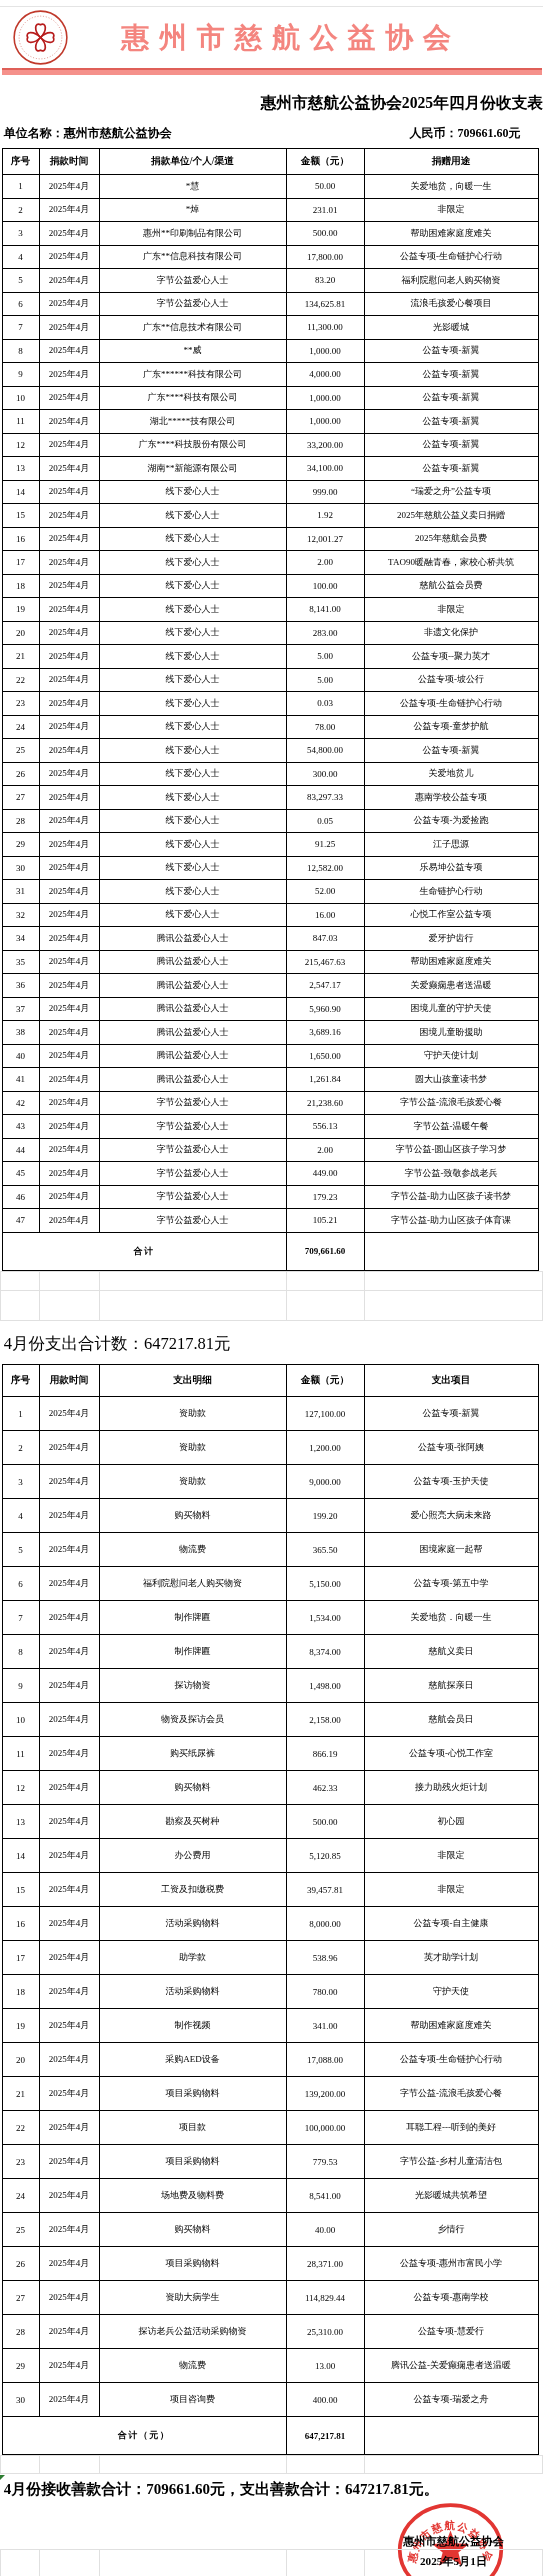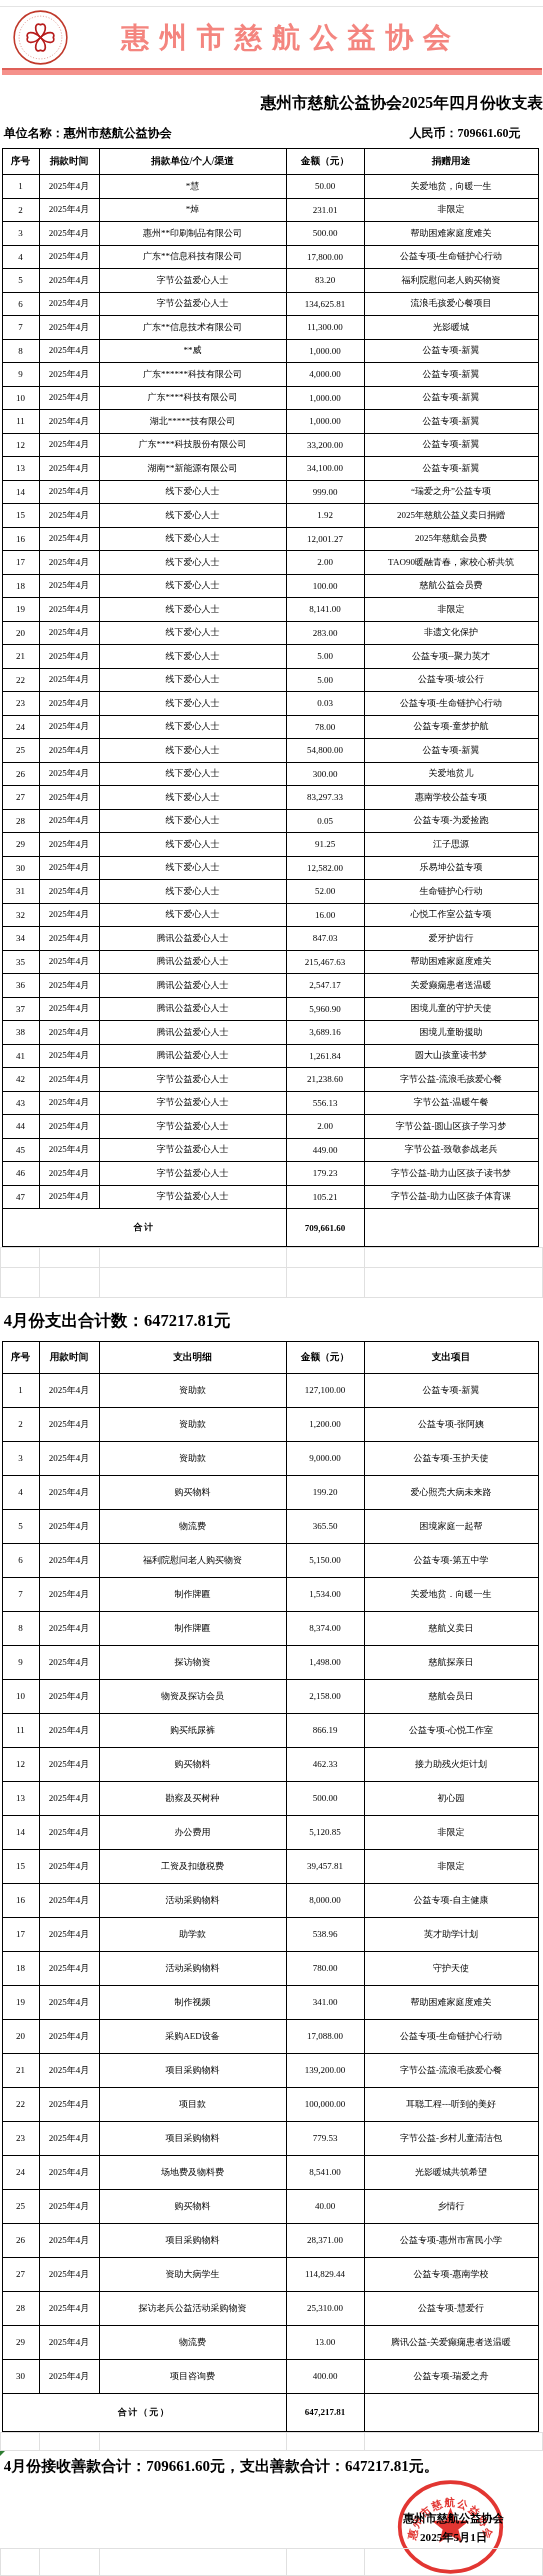--- a/index.html
+++ b/index.html
@@ -27,21 +27,21 @@
   table.expense th{height:31px;font-size:9.7px;}
   table.expense td{height:33px;font-size:9px;}
   tr.total-row td{height:37px;}
   td.total-label{font-size:12.7px;font-weight:bold;letter-spacing:1.5px;}
   td.total-amount{font-size:9.7px;font-weight:bold;}
   
   table.lightgrid{border-collapse:collapse;table-layout:fixed;width:543px;}
   table.lightgrid td{border:0.7px solid #e0e0e0;padding:0;}
   table.lightgrid col.c0{width:39px}table.lightgrid col.c1{width:60px}
   table.lightgrid col.c2{width:187px}table.lightgrid col.c3{width:78px}
-  .expense-title{font-size:16.5px;font-weight:bold;padding:12px 0 9px 3.7px;}
+  .expense-title{font-size:16.5px;font-weight:normal;padding:12px 0 9px 3.7px;}
   
   .footer-line{position:relative;padding:6px 0 3px 3.7px;font-size:15px;font-weight:bold;}
   .cell-marker{position:absolute;left:0;top:0.7px;width:0;height:0;
                border-top:5.2px solid #2e7d32;border-right:5.2px solid transparent;}
   .sig-area{position:relative;height:75px;}
   .signature{position:absolute;left:386px;top:30px;width:135px;text-align:center;
              font-size:11.2px;font-weight:bold;line-height:19.5px;}
   .stamp{position:absolute;left:396px;top:0px;mix-blend-mode:multiply;opacity:.92;}
   .bottom-grid{position:absolute;left:0;bottom:0;width:543px;}
 </style>
@@ -343,20 +343,27 @@
           <td>腾讯公益爱心人士</td>
           <td>5,960.90</td>
           <td>困境儿童的守护天使</td>
         </tr>
         <tr>
           <td>38</td>
           <td>2025年4月</td>
           <td>腾讯公益爱心人士</td>
           <td>3,689.16</td>
           <td>困境儿童盼援助</td>
+        </tr>
+        <tr>
+          <td>40</td>
+          <td>2025年4月</td>
+          <td>腾讯公益爱心人士</td>
+          <td>1,650.00</td>
+          <td>守护天使计划</td>
         </tr>
         <tr>
           <td>41</td>
           <td>2025年4月</td>
           <td>腾讯公益爱心人士</td>
           <td>1,261.84</td>
           <td>圆大山孩童读书梦</td>
         </tr>
         <tr>
           <td>42</td>

